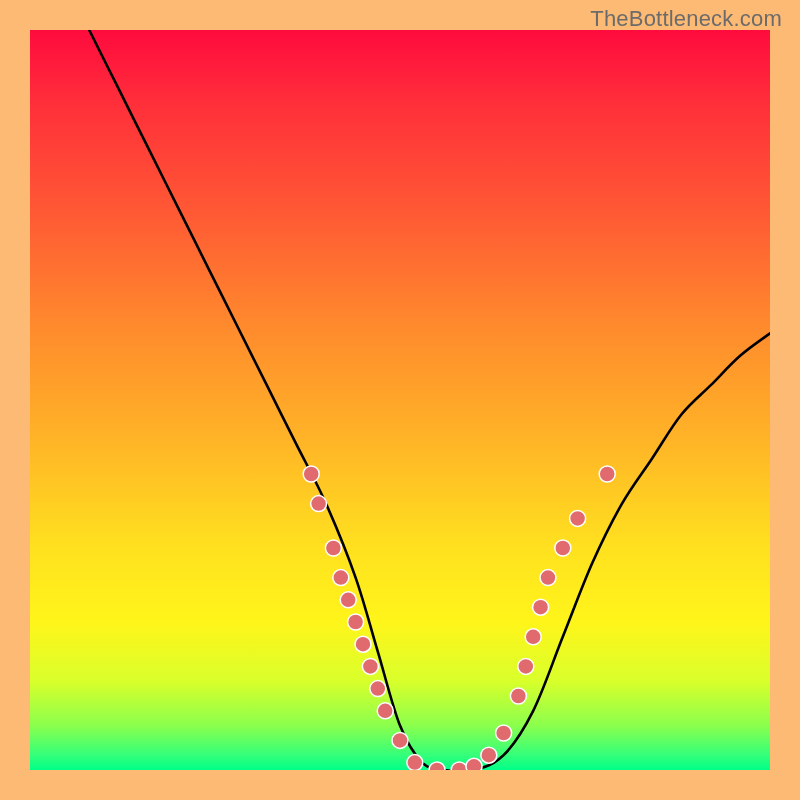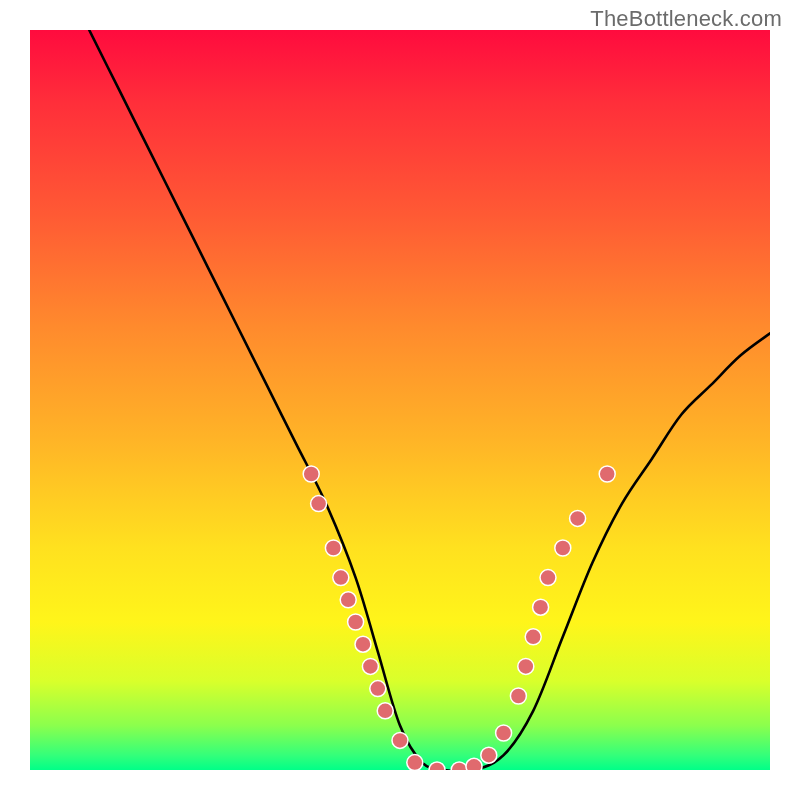--- a/index.html
+++ b/index.html
@@ -8,21 +8,21 @@
     width: 800px;
     height: 800px;
     overflow: hidden;
     background: #000;
     font-family: Arial, Helvetica, sans-serif;
   }
   .frame {
     position: relative;
     width: 800px;
     height: 800px;
-    background: #ffffff;
+    background: #fdba74;
   }
   .plot-area {
     position: absolute;
     left: 30px;
     top: 30px;
     width: 740px;
     height: 740px;
     
     background: linear-gradient(
       to bottom,

